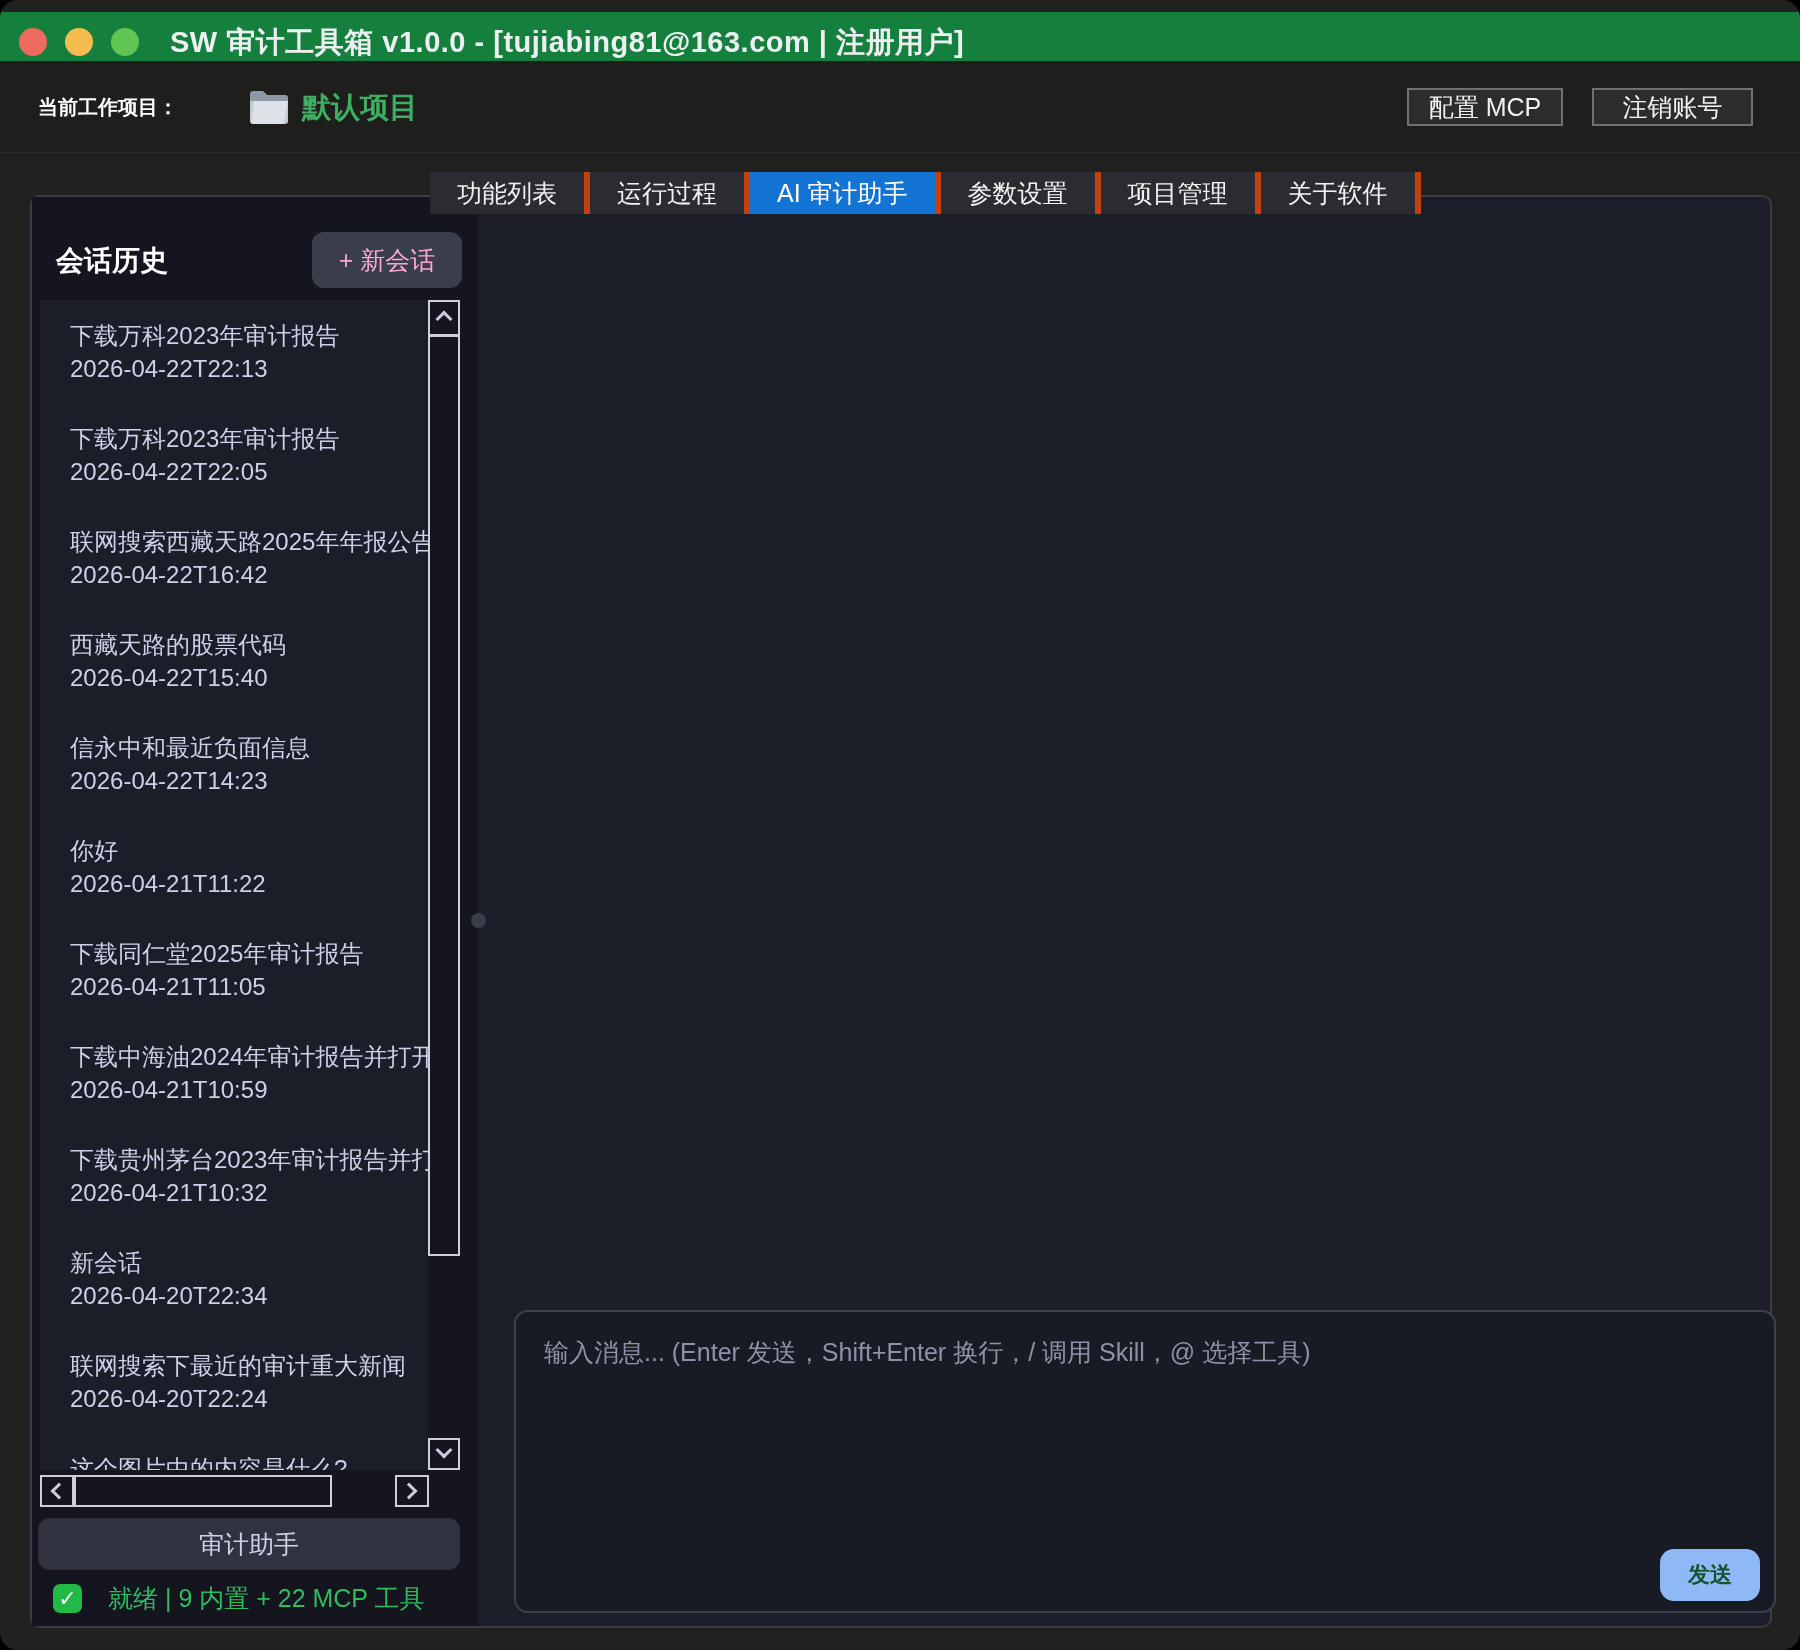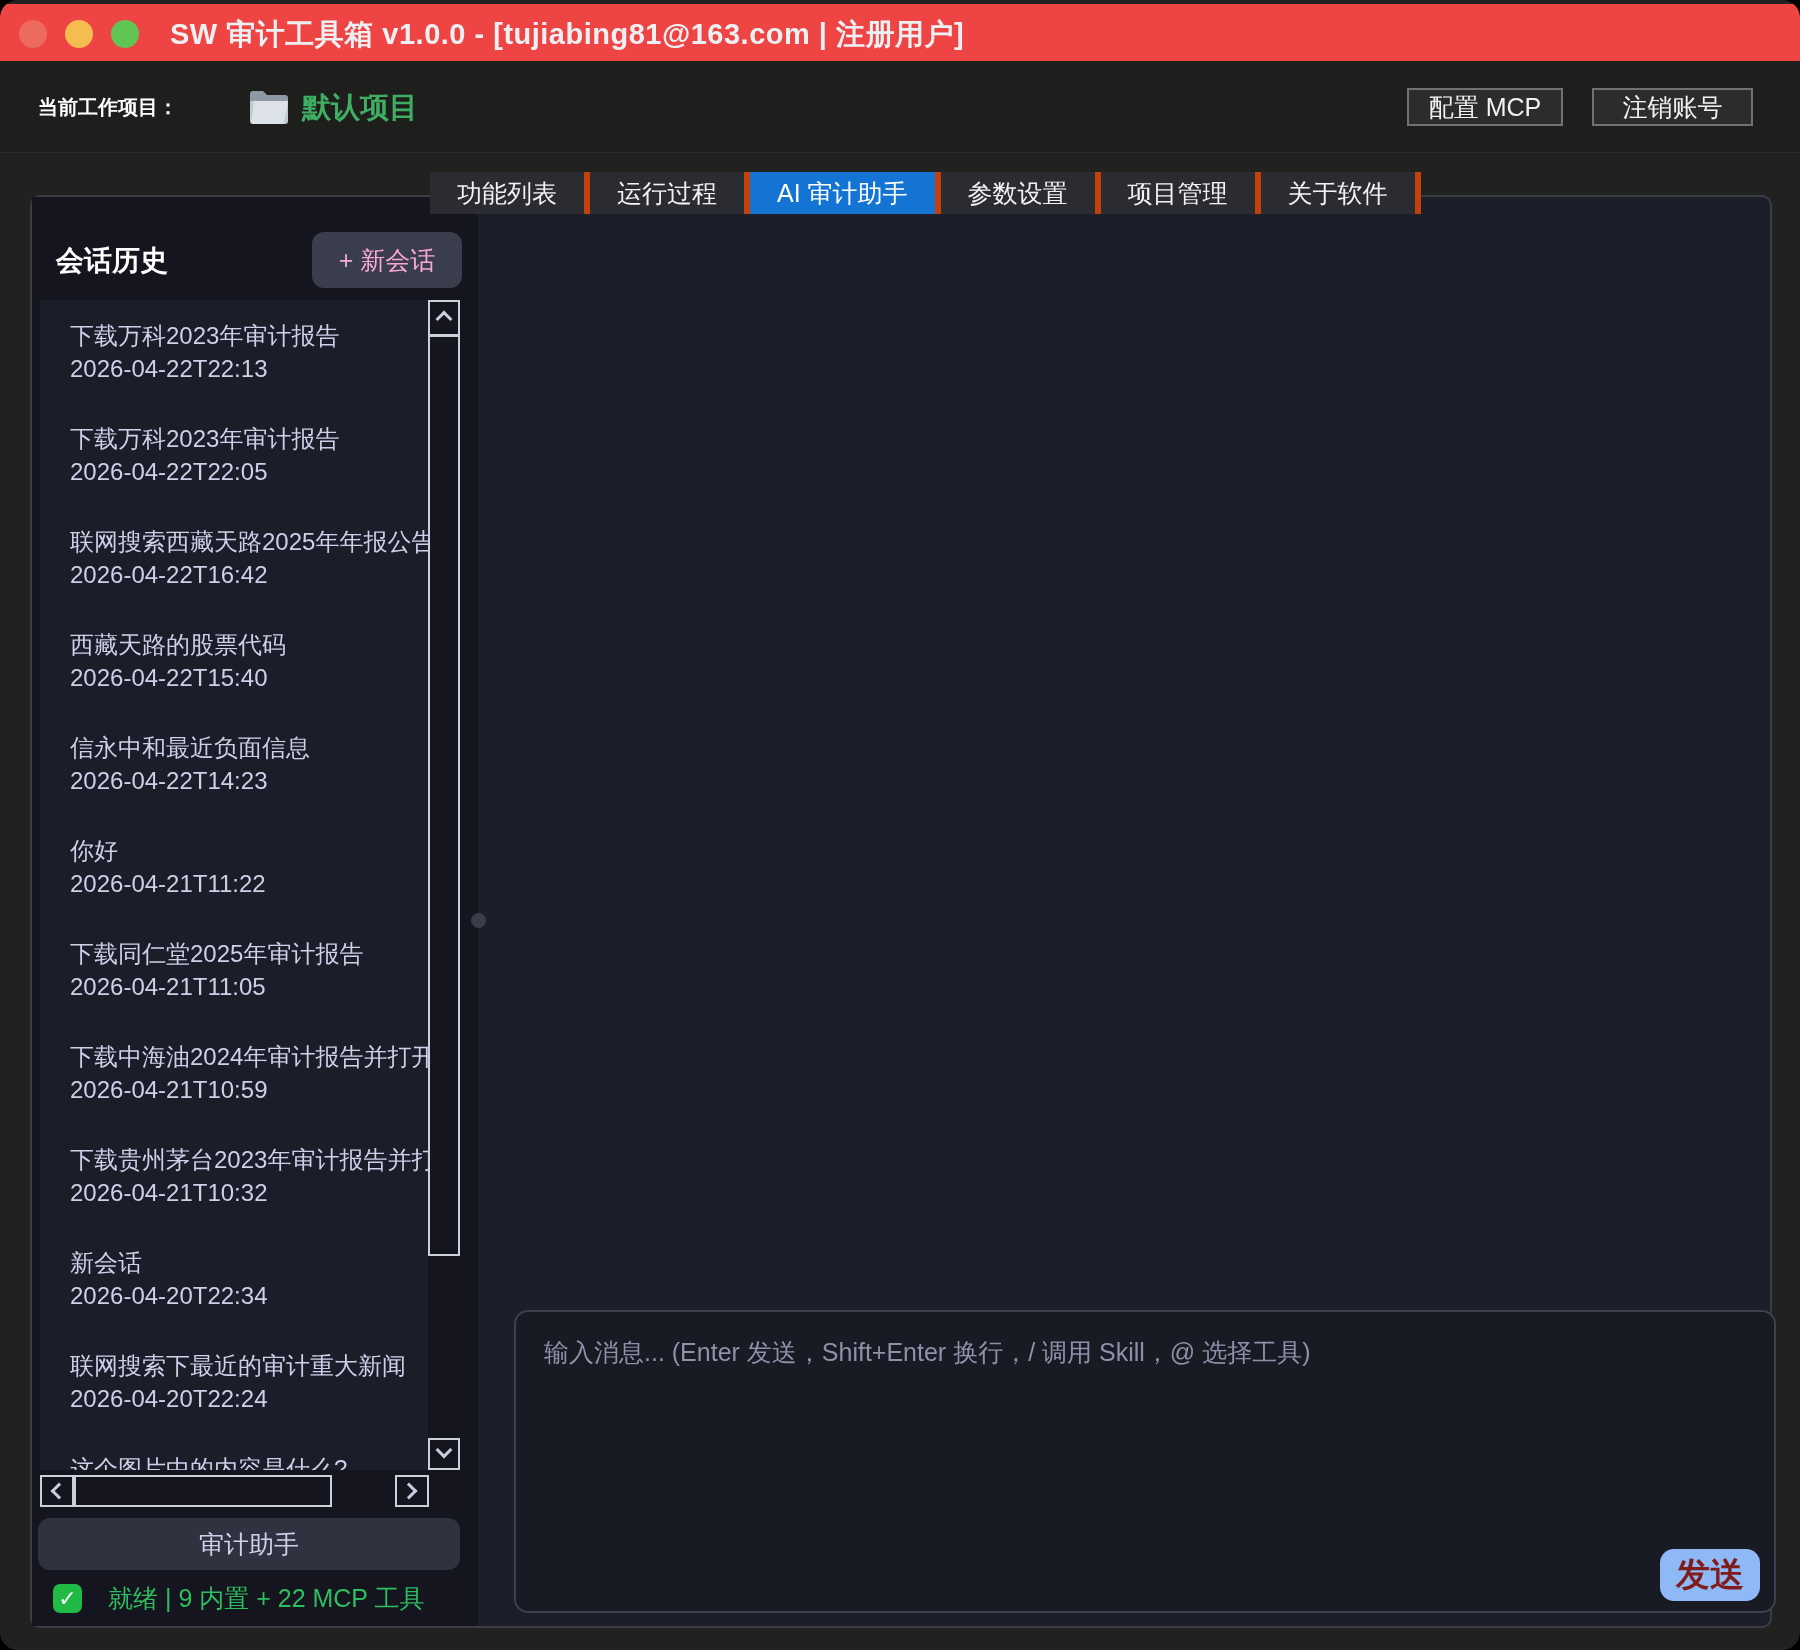--- a/index.html
+++ b/index.html
@@ -8,22 +8,22 @@
     width:1800px; height:1650px; position:relative;
     font-family:"Liberation Sans","DejaVu Sans",sans-serif;
     -webkit-font-smoothing:antialiased;
   }
   .window {
     position:absolute; inset:0; background:#212220;
     border-radius:18px; overflow:hidden;
   }
   
   .titlebar {
-    position:absolute; top:4px; left:0; right:0; height:60px;
-    background:#ef4444; border-bottom:1px solid #6d28d9;
+    position:absolute; top:12px; left:0; right:0; height:60px;
+    background:#15803d; border-bottom:1px solid #6d28d9;
   }
   .tl-btn { position:absolute; top:16px; width:28px; height:28px; border-radius:50%; }
   .tl-close { left:19px;  background:#ec6a5e; }
   .tl-min   { left:65px;  background:#f5bd4f; }
   .tl-zoom  { left:111px; background:#61c554; }
   .title-text {
     position:absolute; left:170px; top:0; height:60px; line-height:60px;
     color:#edf0f2; font-size:29px; font-weight:bold; letter-spacing:0.5px;
   }
   
@@ -126,22 +126,22 @@
     background:#181a24; border:2px solid #3d414e; border-radius:14px;margin-left:9px;
   }
   .inputbox textarea {
     position:absolute; inset:0; background:transparent; border:none; outline:none;
     resize:none; padding:24px 28px; color:#e8eaf2; font-size:25px;
     font-family:inherit; border-radius:14px;
   }
   .inputbox textarea::placeholder { color:#8d92a8; opacity:1; }
   .send-btn {
     position:absolute; right:14px; bottom:10px; width:100px; height:52px;
-    background:#8fb9f6; border:none; border-radius:14px; color:#7f1d1d;
-    font-size:34px; font-weight:bold; font-family:inherit; cursor:pointer;
+    background:#8fb9f6; border:none; border-radius:14px; color:#14532d;
+    font-size:22px; font-weight:bold; font-family:inherit; cursor:pointer;
   }
 </style>
 </head>
 <body>
 
 <div class="window">
 
   <div class="titlebar">
     <div class="tl-btn tl-close"></div>
     <div class="tl-btn tl-min"></div>

